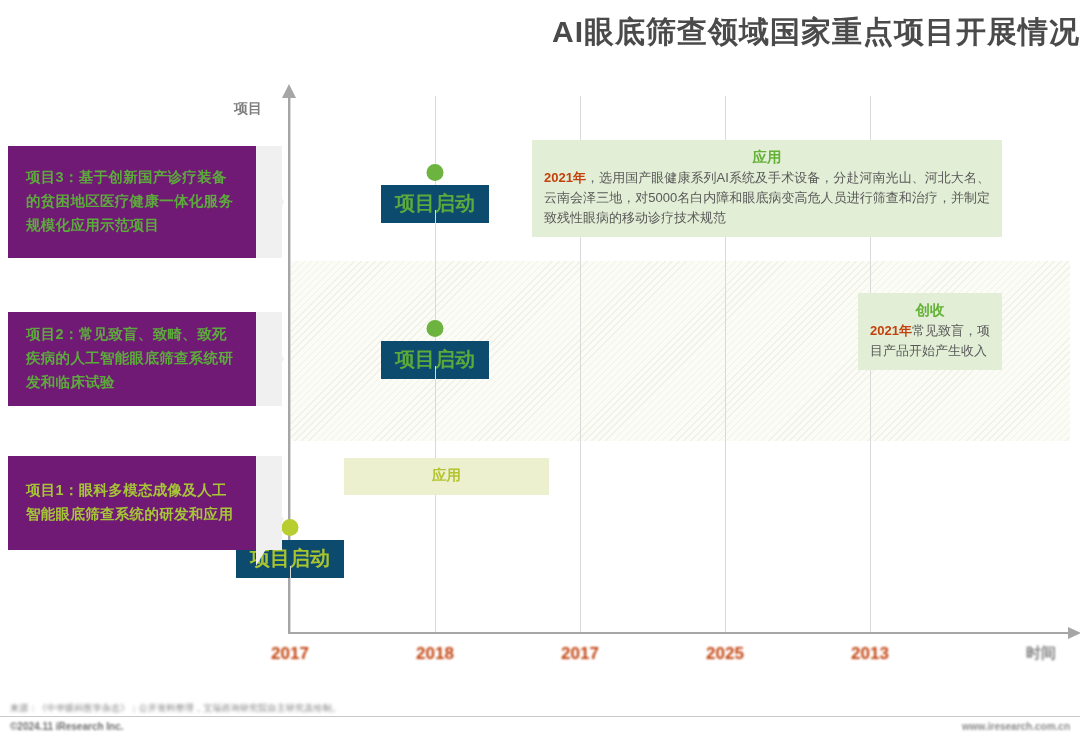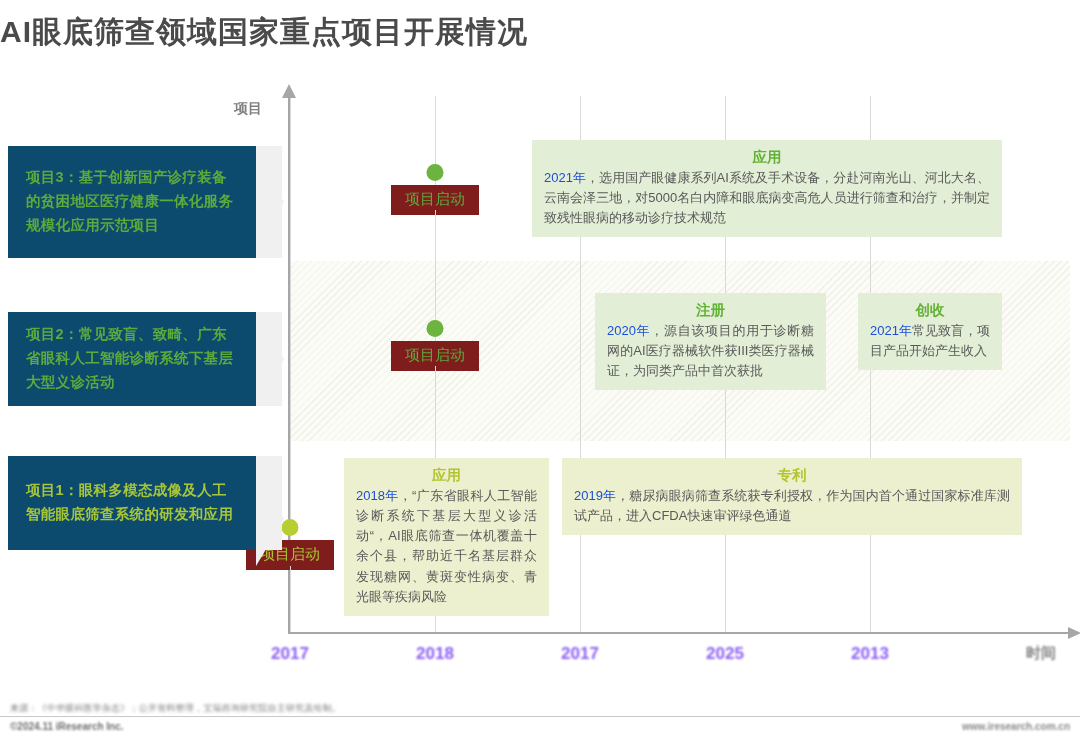--- a/index.html
+++ b/index.html
@@ -7,21 +7,21 @@
     width: 1080px; height: 741px;
     background: #ffffff;
     font-family: "Liberation Sans", "DejaVu Sans", sans-serif;
     overflow: hidden;
   }
   #page { position: relative; width: 1080px; height: 741px; background:#fff; }
 
   
   #title {
     position: absolute; left: 0; top: 12px; width: 1080px;
-    text-align: left;
+    text-align: right;
     font-size: 30px; font-weight: bold; color: #4a4a4a;
     letter-spacing: 1px;
     filter: blur(0.6px);
   }
 
   
   #plot { position: absolute; left: 0; top: 74px; width: 1080px; height: 590px; margin-left: 24px; }
 
   
   .gridline {
@@ -59,42 +59,42 @@
     border-bottom: 6px solid transparent;
     border-left: 13px solid #a6a6a6;
   }
   #xaxis-label {
     position: absolute; left: 1002px; top: 570px;
     font-size: 15px; color: #808080; font-weight: bold;
     filter: blur(1.1px);
   }
   .xtick {
     position: absolute; top: 570px;
-    font-size: 17px; font-weight: bold; color: #8b5cf6;
+    font-size: 17px; font-weight: bold; color: #c2410c;
     transform: translateX(-50%);
     filter: blur(0.9px);
   }
 
   
   #band {
     position: absolute; left: 266px; top: 187px; width: 780px; height: 180px;
     background-color: #fcfcf7;
     background-image: repeating-linear-gradient(
         135deg,
         rgba(200,200,185,0.22) 0px,
         rgba(200,200,185,0.22) 1px,
         rgba(255,255,255,0) 1px,
         rgba(255,255,255,0) 5px);
   }
 
   
   .banner {
     position: absolute; left: 8px;
     display: flex; align-items: center;
-    background: #0c4a6e;
+    background: #701a75;
     padding: 10px 16px 10px 18px;
     width: 248px;
   }
   .banner::after {
     content: "";
     position: absolute; left: 100%; top: 0;
     width: 0; height: 100%;
     border-top: 0 solid transparent;
     border-left: 26px solid #f0f0f0;
     border-top-width: 0;
@@ -120,23 +120,23 @@
     background: #d9d9d9;
   }
   .dot {
     position: absolute; width: 17px; height: 17px; border-radius: 50%;
     transform: translateX(-50%);
   }
   .dot.green { background: #6cb33f; }
   .dot.lime  { background: #b8cd30; }
   .launch {
     position: absolute; transform: translateX(-50%);
-    background: #7f1d1d;
+    background: #0c4a6e;
     padding: 5px 14px 6px 14px;
-    font-size: 15px; font-weight: normal;
+    font-size: 20px; font-weight: bold;
     white-space: nowrap;
   }
   .launch.green { color: #5caa3c; }
   .launch.lime  { color: #a9c52e; }
 
   
   .evbox {
     position: absolute;
     padding: 8px 12px 9px 12px;
   }
@@ -146,21 +146,21 @@
     text-align: center;
     font-size: 14.5px; font-weight: bold;
     margin-bottom: 1px;
   }
   .evbox.mint .ev-title { color: #63b236; }
   .evbox.cream .ev-title { color: #b4c42e; }
   .ev-body {
     font-size: 13px; line-height: 1.55; color: #595959;
     text-align: justify;
   }
-  .ev-body b { color: #1d4ed8; font-weight: normal; }
+  .ev-body b { color: #c2410c; font-weight: bold; }
 
   
   #footer-src {
     position: absolute; left: 10px; top: 702px;
     font-size: 9px; color: #7a7a7a;
     filter: blur(1.4px);
     letter-spacing: 0.2px;
   }
   #footer-rule {
     position: absolute; left: 0; top: 716px; width: 1080px; height: 1px;
@@ -218,62 +218,47 @@
       <div class="ev-body">
         <b>2021年</b><span>，选用国产眼健康系列AI系统及手术设备，分赴河南光山、河北大名、云南会泽三地，对5000名白内障和眼底病变高危人员进行筛查和治疗，并制定致残性眼病的移动诊疗技术规范</span>
       </div>
     </div>
 
     <div class="stem" style="left:411px; top:192px; height:60px;"></div>
     <div class="dot green" style="left:411px; top:246px;"></div>
     <div class="launch green" style="left:411px; top:267px;">项目启动</div>
     <div class="stem" style="left:411px; top:292px; height:72px;"></div>
 
-    <div class="evbox mint" style="left:571px; top:219px; width:231px;">
-      <div class="ev-title">注册</div>
-      <div class="ev-body">
-        <b>2020年</b><span>，源自该项目的用于诊断糖网的AI医疗器械软件获III类医疗器械证，为同类产品中首次获批</span>
-      </div>
-    </div>
 
     <div class="evbox mint" style="left:834px; top:219px; width:144px;">
       <div class="ev-title">创收</div>
       <div class="ev-body">
         <b>2021年</b><span>常见致盲，项目产品开始产生收入</span>
       </div>
     </div>
 
     <div class="stem" style="left:266px; top:372px; height:70px;"></div>
     <div class="dot lime" style="left:266px; top:445px;"></div>
     <div class="launch lime" style="left:266px; top:466px;">项目启动</div>
     <div class="stem" style="left:266px; top:492px; height:62px;"></div>
 
     <div class="evbox cream" style="left:320px; top:384px; width:205px;">
       <div class="ev-title">应用</div>
-      <div class="ev-body">
-        <b>2018年</b><span>，“广东省眼科人工智能诊断系统下基层大型义诊活动“，AI眼底筛查一体机覆盖十余个县，帮助近千名基层群众发现糖网、黄斑变性病变、青光眼等疾病风险</span>
-      </div>
     </div>
 
-    <div class="evbox cream" style="left:538px; top:384px; width:460px;">
-      <div class="ev-title">专利</div>
-      <div class="ev-body">
-        <b>2019年</b><span>，糖尿病眼病筛查系统获专利授权，作为国内首个通过国家标准库测试产品，进入CFDA快速审评绿色通道</span>
-      </div>
-    </div>
 
   </div>
 
   <div class="banner green" style="top:146px; height:112px;">
     <div class="banner-text">项目3：基于创新国产诊疗装备的贫困地区医疗健康一体化服务规模化应用示范项目</div>
   </div>
   <div class="tip" style="top:146px; border-width:56px 0 56px 28px;"></div>
 
   <div class="banner green" style="top:312px; height:94px;">
-    <div class="banner-text">项目2：常见致盲、致畸、广东省眼科人工智能诊断系统下基层大型义诊活动</div>
+    <div class="banner-text">项目2：常见致盲、致畸、致死疾病的人工智能眼底筛查系统研发和临床试验</div>
   </div>
   <div class="tip" style="top:312px; border-width:47px 0 47px 28px;"></div>
 
   <div class="banner lime" style="top:456px; height:94px;">
     <div class="banner-text">项目1：眼科多模态成像及人工智能眼底筛查系统的研发和应用</div>
   </div>
   <div class="tip" style="top:472px; border-width:47px 0 47px 28px;"></div>
 
   <div id="footer-src">来源：《中华眼科医学杂志》；公开资料整理，艾瑞咨询研究院自主研究及绘制。</div>
   <div id="footer-rule"></div>

